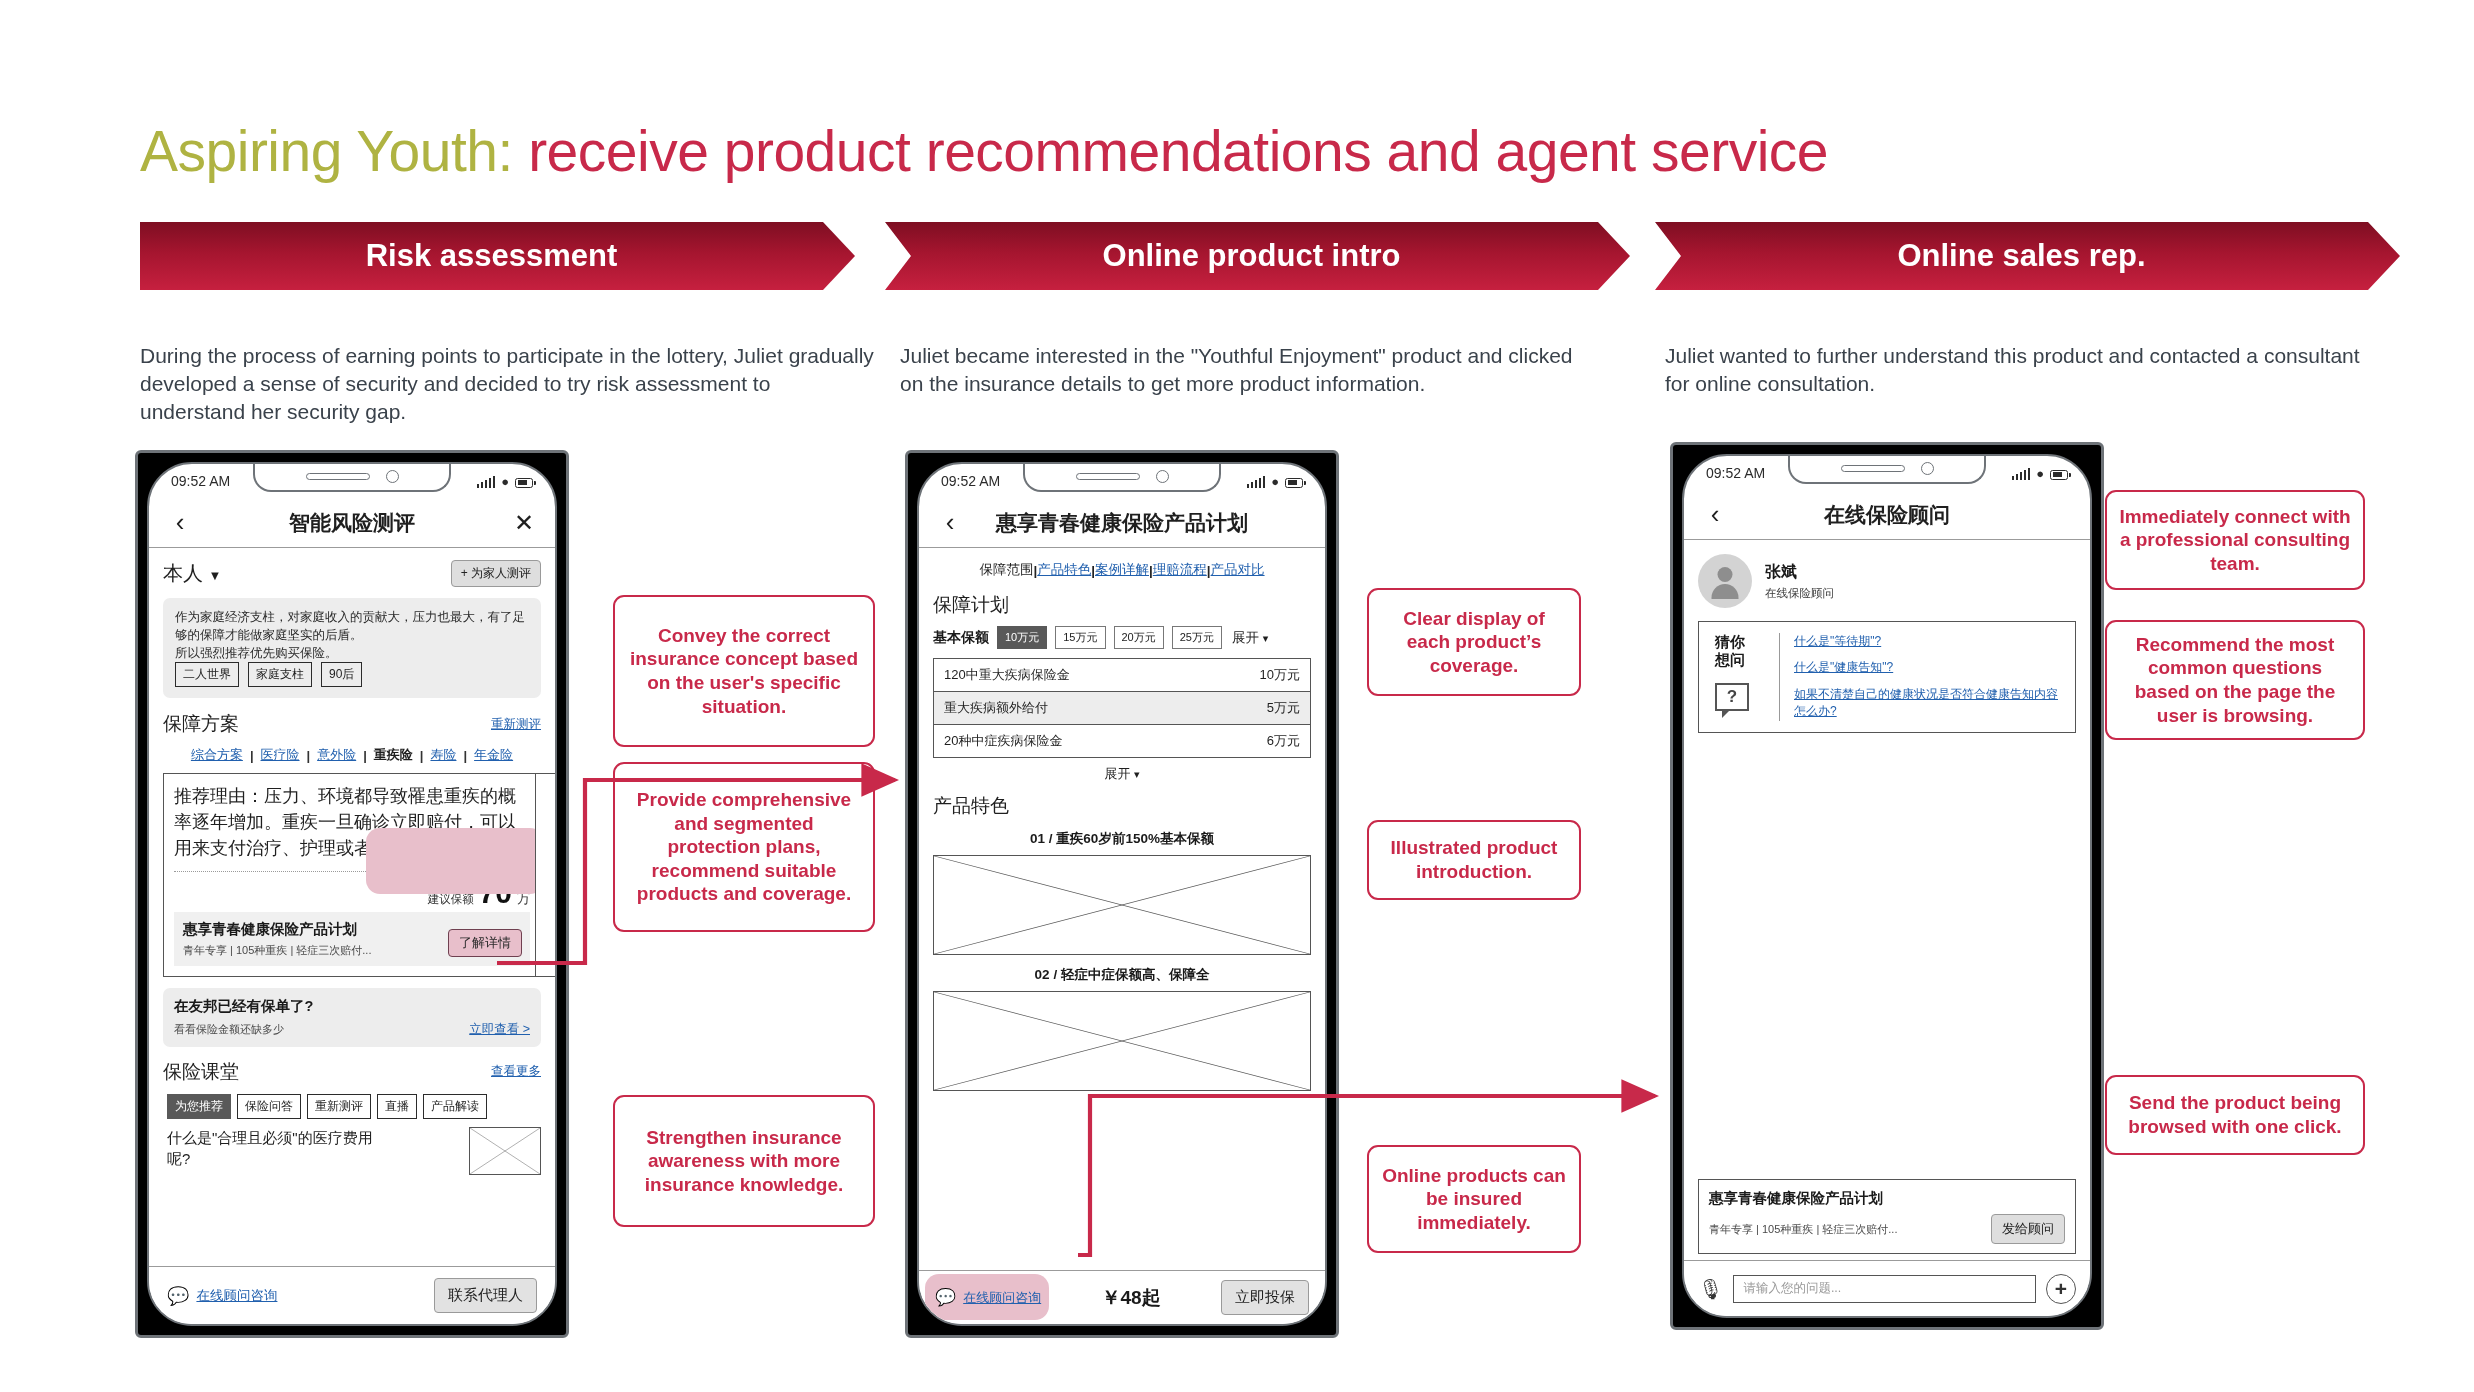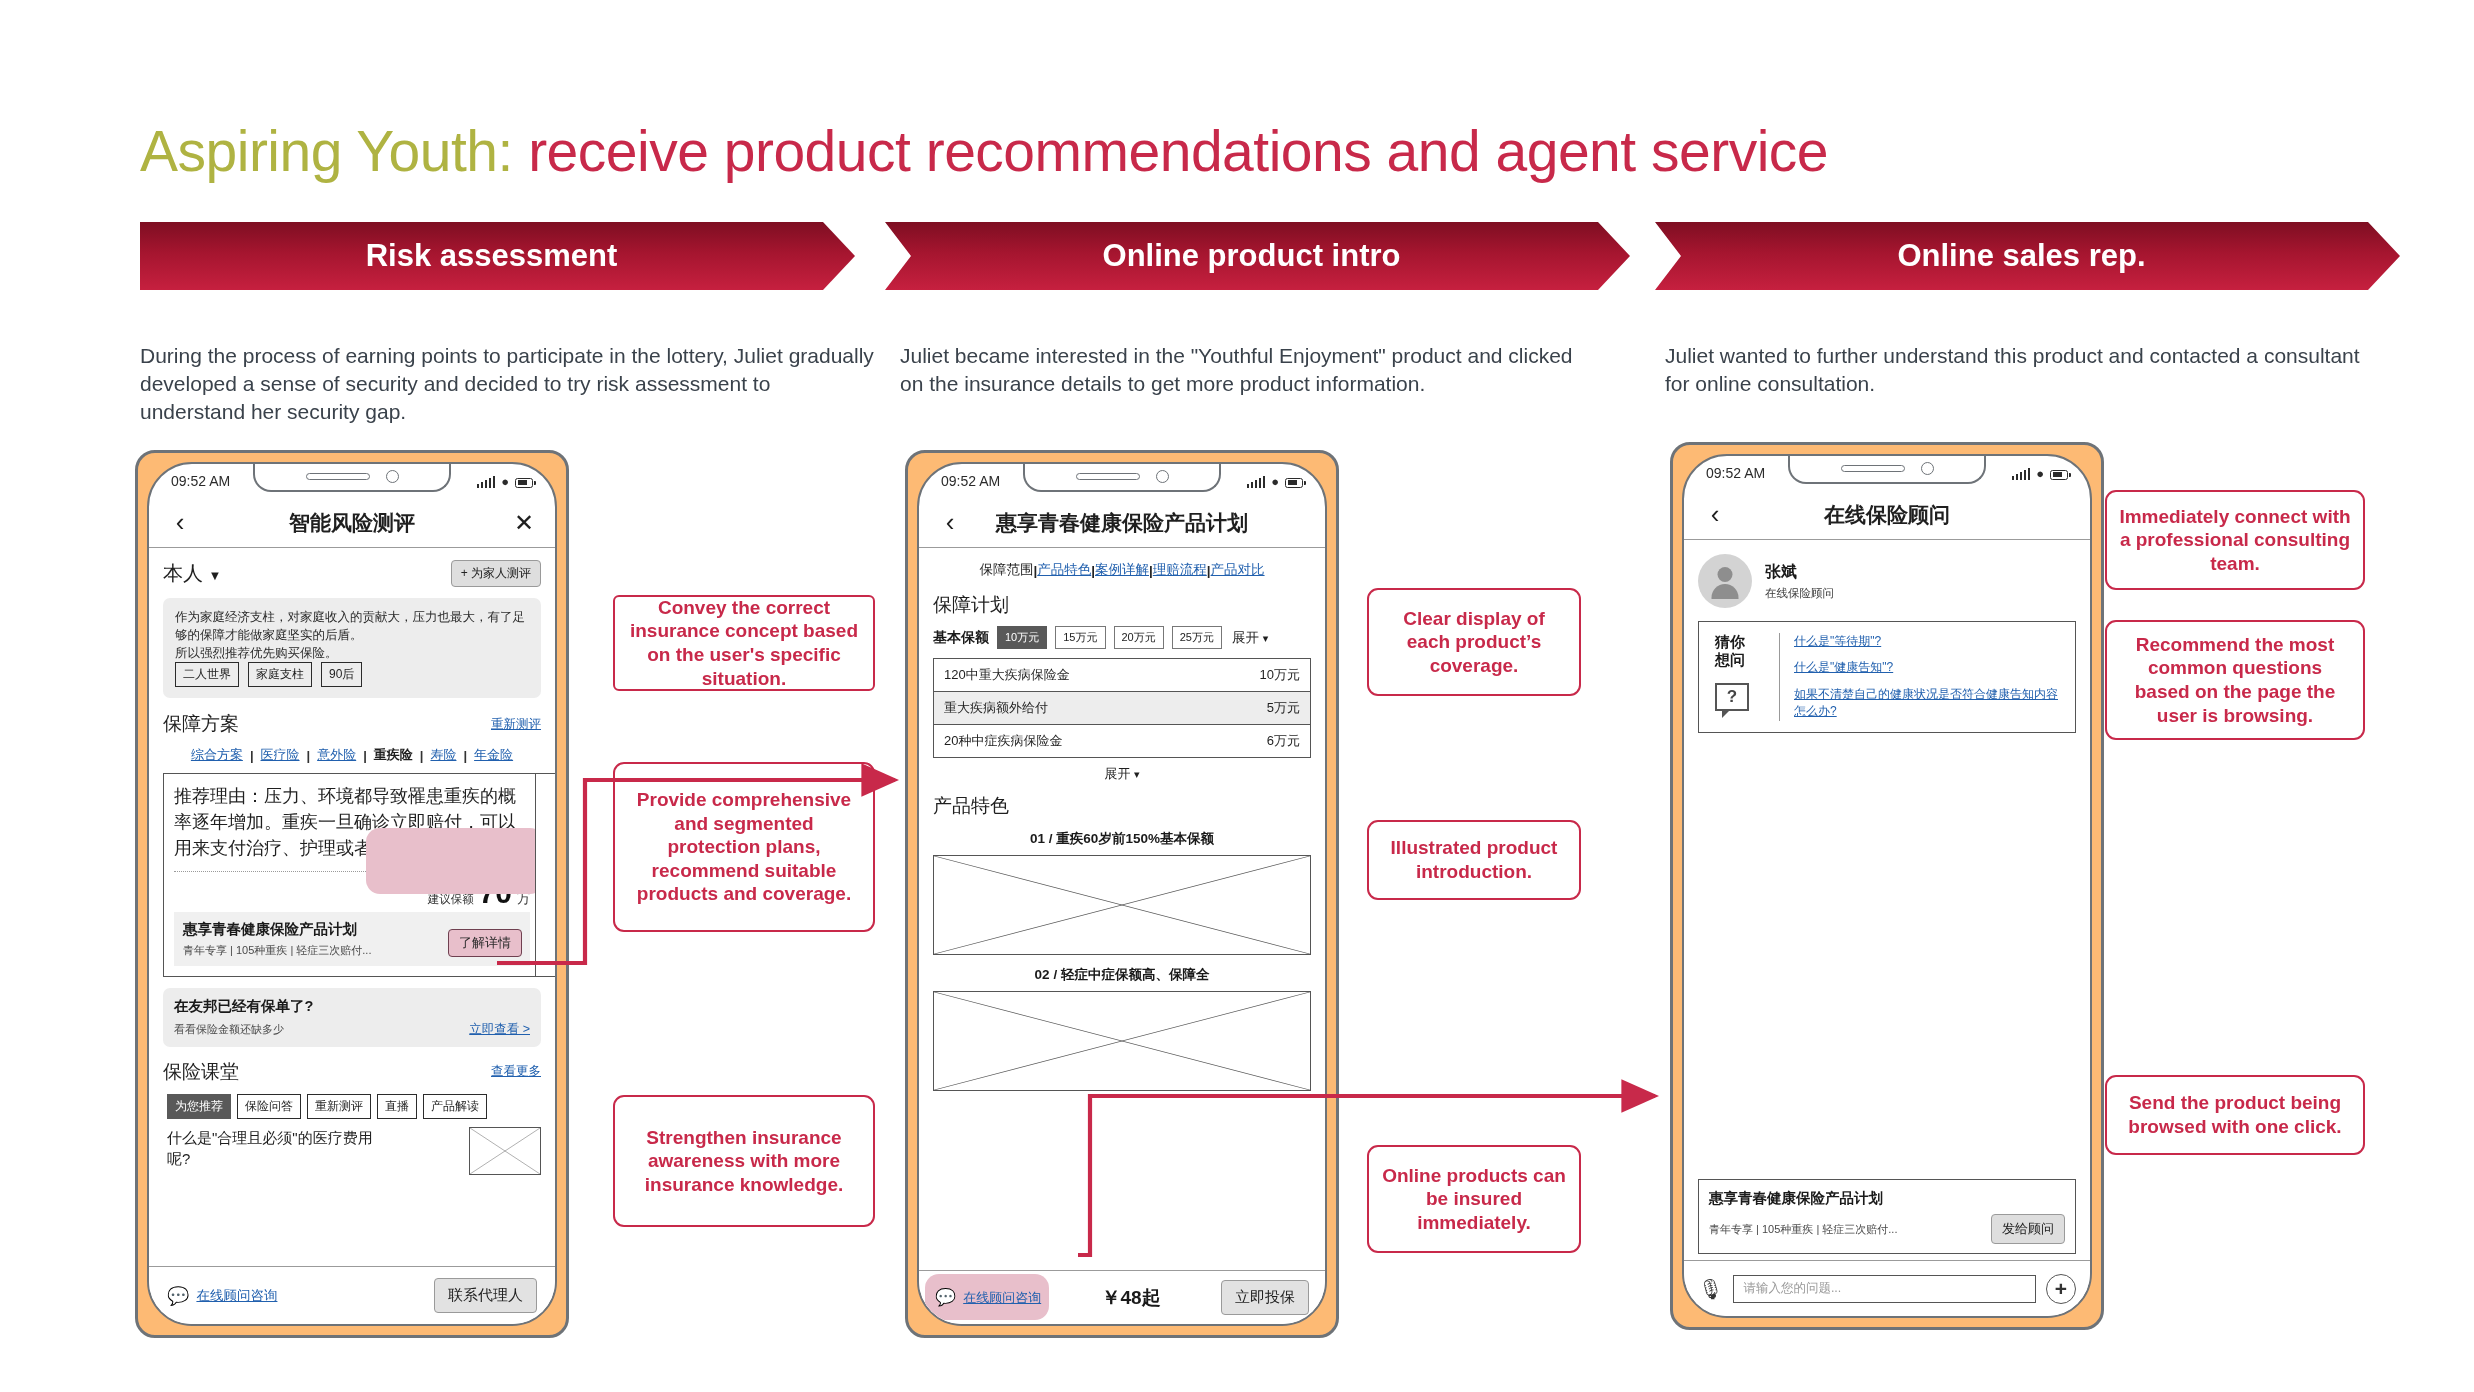--- a/index.html
+++ b/index.html
@@ -40,22 +40,22 @@
   .col-desc {
     position: absolute; top: 342px;
     font-size: 21px; line-height: 1.33; color: #3A424B;
   }
 
   
   .phone {
     position: absolute;
     width: 434px; height: 888px;
     border: 3px solid #6E7378;
-    border-radius: 20px;
-    background: #fdba74;
+    border-radius: 6px;
+    background: #000000;
   }
   .phone-inner {
     position: absolute; left: 9px; top: 9px;
     width: calc(100% - 18px); height: calc(100% - 18px);
     border: 2px solid #6E7378;
     border-radius: 45px;
     overflow: hidden;
     background: #fff;
   }
   .notch {
@@ -528,21 +528,21 @@
     </div>
 
     <div class="p3-inputbar">
       <span style="font-size:20px; color:#333;">🎙</span>
       <div class="txt-input">请输入您的问题...</div>
       <span class="plus-btn">+</span>
     </div>
   </div>
 </div>
 
-<div class="callout" style="left:613px;  top:595px;  width:262px; height:96px;border-radius:6px;">Convey the correct insurance concept based on the user's specific situation.</div>
+<div class="callout" style="left:613px;  top:595px;  width:262px; height:152px;">Convey the correct insurance concept based on the user's specific situation.</div>
 <div class="callout" style="left:613px;  top:762px;  width:262px; height:170px;">Provide comprehensive and segmented protection plans, recommend suitable products and coverage.</div>
 <div class="callout" style="left:613px;  top:1095px; width:262px; height:132px;">Strengthen insurance awareness with more insurance knowledge.</div>
 
 <div class="callout" style="left:1367px; top:588px;  width:214px; height:108px;">Clear display of each product’s coverage.</div>
 <div class="callout" style="left:1367px; top:820px;  width:214px; height:80px;">Illustrated product introduction.</div>
 <div class="callout" style="left:1367px; top:1145px; width:214px; height:108px;">Online products can be insured immediately.</div>
 
 <div class="callout" style="left:2105px; top:490px;  width:260px; height:100px;">Immediately connect with a professional consulting team.</div>
 <div class="callout" style="left:2105px; top:620px;  width:260px; height:120px;">Recommend the most common questions based on the page the user is browsing.</div>
 <div class="callout" style="left:2105px; top:1075px; width:260px; height:80px;">Send the product being browsed with one click.</div>

